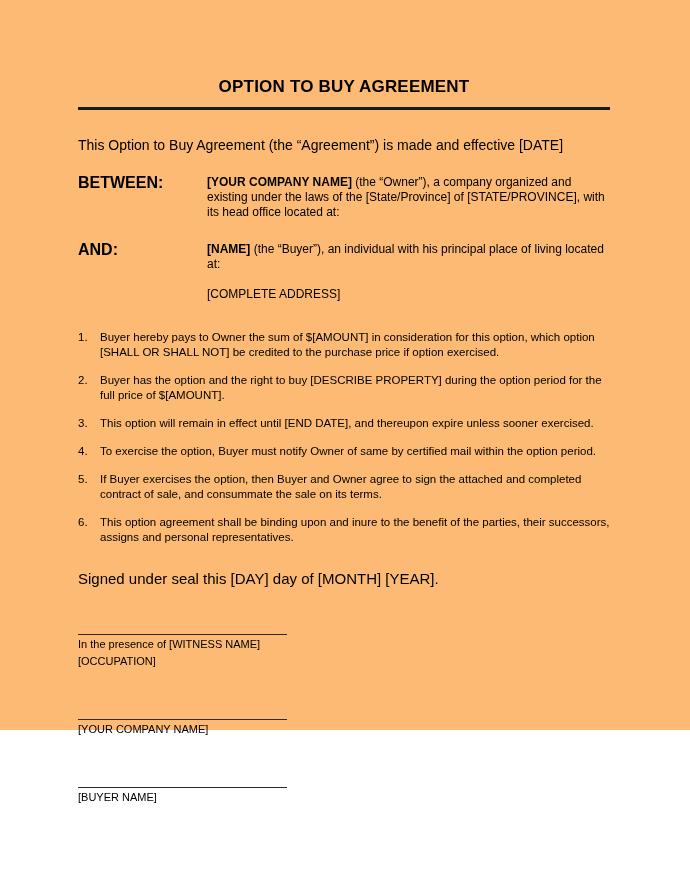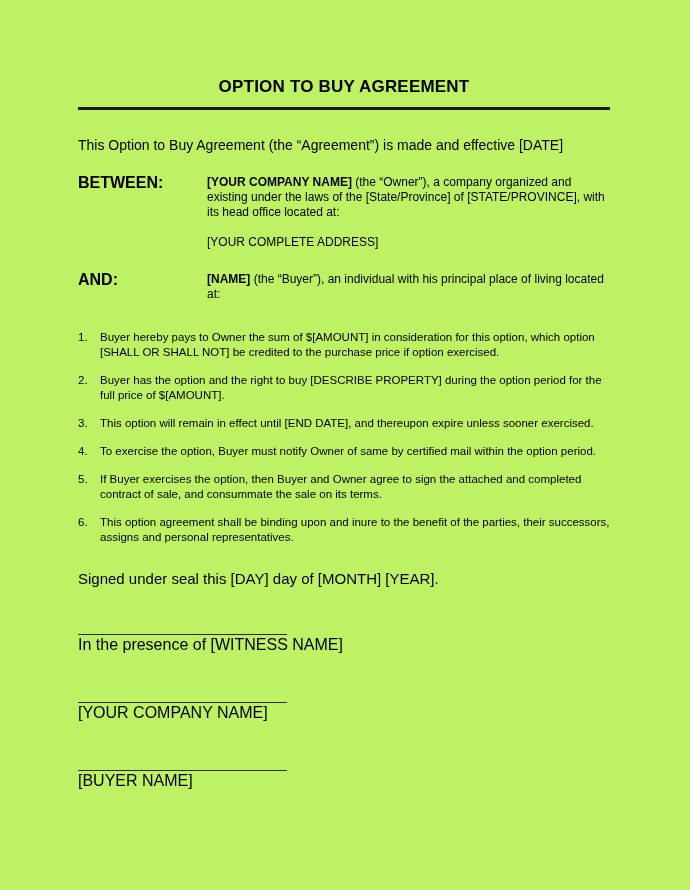--- a/index.html
+++ b/index.html
@@ -10,22 +10,22 @@
   body {
     width: 690px;
     height: 890px;
     font-family: "Liberation Sans", sans-serif;
     color: #000000;
     -webkit-font-smoothing: antialiased;
   }
   .page {
     position: relative;
     width: 690px;
-    height: 890px;
-    background: #bef264;
+    height: 730px;
+    background: #fdba74;
     box-sizing: border-box;
   }
   .doc {
     position: absolute;
     left: 78px;
     top: 0;
     width: 532px;
   }
 
   
@@ -113,49 +113,49 @@
   }
   .sig-block.next {
     margin-top: 50px;
   }
   .sig-rule {
     height: 1px;
     background: #2b2b2b;
     width: 209px;
   }
   .sig-caption {
-    font-size: 16px;
+    font-size: 11px;
     line-height: 15px;
     margin-top: 2px;
     white-space: nowrap;
   }
 </style>
 </head>
 <body>
 
 <div class="page">
   <div class="doc">
 
     <div class="title">OPTION TO BUY AGREEMENT</div>
     <div class="title-rule"></div>
 
     <div class="intro">This Option to Buy Agreement (the “Agreement”) is made and effective [DATE]</div>
 
     <div class="party">
       <div class="party-label">BETWEEN:</div>
       <div class="party-body">
         <div><span class="lead">[YOUR COMPANY NAME]</span><span> (the “Owner”), a company organized and existing under the laws of the [State/Province] of [STATE/PROVINCE], with its head office located at:</span></div>
-        <div class="party-address">[YOUR COMPLETE ADDRESS]</div>
       </div>
     </div>
 
     <div class="party">
       <div class="party-label">AND:</div>
       <div class="party-body">
         <div><span class="lead">[NAME]</span><span> (the “Buyer”), an individual with his principal place of living located at:</span></div>
+        <div class="party-address">[COMPLETE ADDRESS]</div>
       </div>
     </div>
 
     <div class="clauses">
       <div class="clause">
         <div class="clause-num">1.</div>
         <div class="clause-text">Buyer hereby pays to Owner the sum of $[AMOUNT] in consideration for this option, which option [SHALL OR SHALL NOT] be credited to the purchase price if option exercised.</div>
       </div>
       <div class="clause">
         <div class="clause-num">2.</div>
@@ -177,20 +177,21 @@
         <div class="clause-num">6.</div>
         <div class="clause-text">This option agreement shall be binding upon and inure to the benefit of the parties, their successors, assigns and personal representatives.</div>
       </div>
     </div>
 
     <div class="signed-line">Signed under seal this [DAY] day of [MONTH] [YEAR].</div>
 
     <div class="sig-block first">
       <div class="sig-rule"></div>
       <div class="sig-caption">In the presence of [WITNESS NAME]</div>
+      <div class="sig-caption">[OCCUPATION]</div>
     </div>
 
     <div class="sig-block next">
       <div class="sig-rule"></div>
       <div class="sig-caption">[YOUR COMPANY NAME]</div>
     </div>
 
     <div class="sig-block next">
       <div class="sig-rule"></div>
       <div class="sig-caption">[BUYER NAME]</div>

